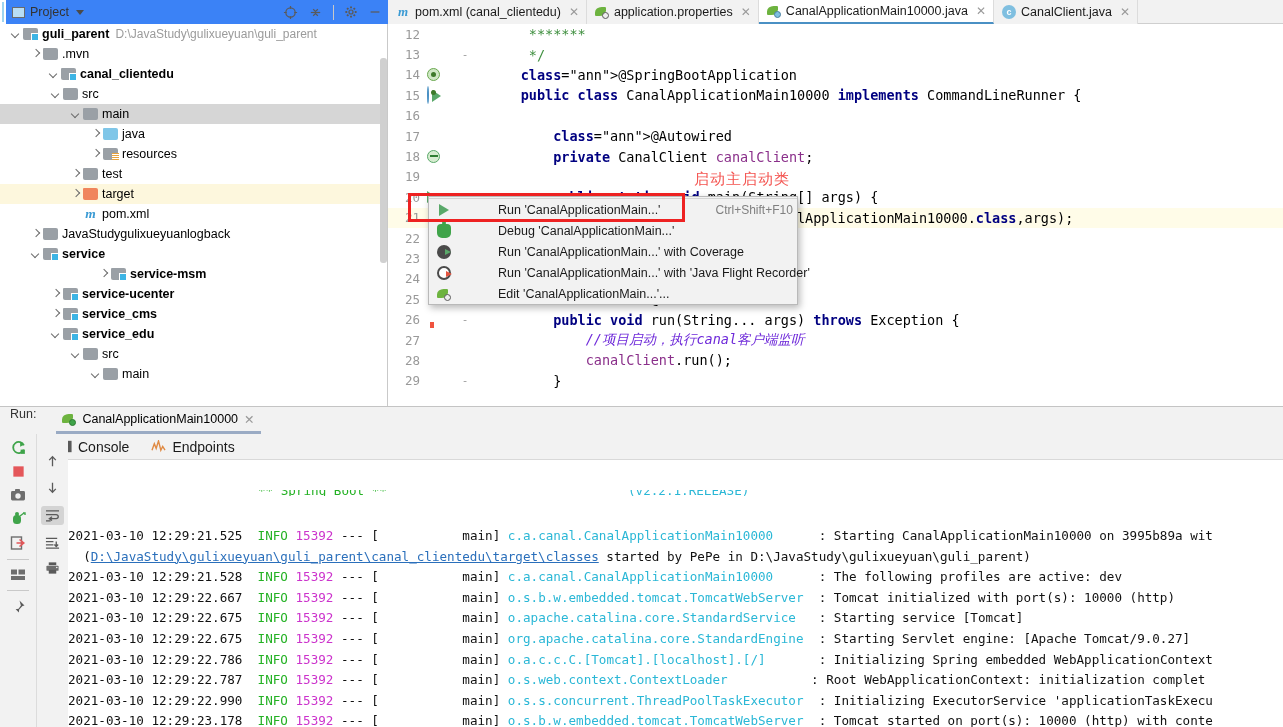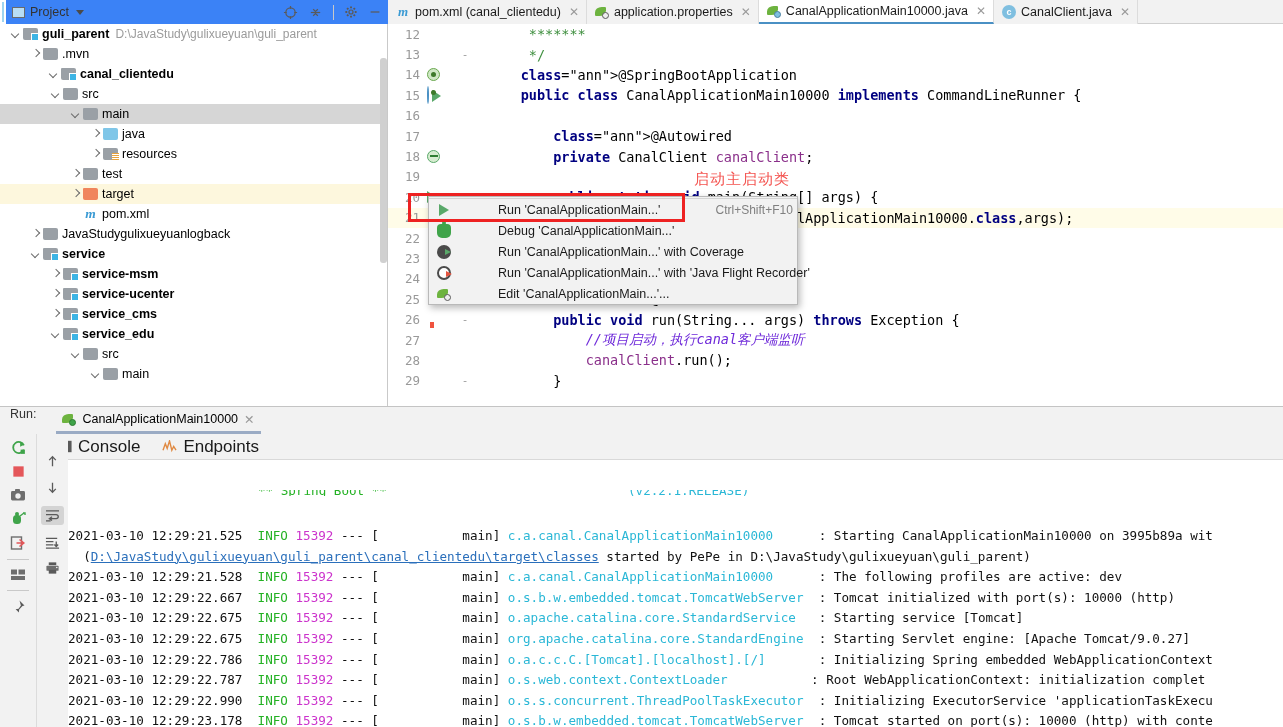--- a/index.html
+++ b/index.html
@@ -115,21 +115,21 @@
   .run-tab { margin-left:20px; display:flex; align-items:center; gap:6px; font-size:12.5px; padding:0 6px; height:27px;
              border-bottom:3px solid #9aabc4; }
   .run-tab .x { color:#9a9a9a; }
   .run-left { position:absolute; left:0; top:27px; width:36px; height:294px; background:#f2f2f2; display:flex; flex-direction:column; align-items:center; padding-top:5px; gap:8px; }
   .run-left .divider { width:22px; height:1px; background:#c9c9c9; }
   .run-col2 { position:absolute; left:36px; top:27px; width:32px; height:294px; background:#f2f2f2;
               display:flex; flex-direction:column; align-items:center; padding-top:20px; gap:11px; border-left:1px solid #dcdcdc;}
   .run-col2 .sel { background:#d4d4d4; border-radius:3px; }
   .run-tabs2 { position:absolute; left:36px; top:27px; width:1247px; height:26px; display:flex; align-items:center; gap:22px; padding-left:22px;
                border-bottom:1px solid #d9d9d9;}
-  .rt2 { display:flex; align-items:center; gap:6px; font-size:17px; color:#1a1a1a; }
+  .rt2 { display:flex; align-items:center; gap:6px; font-size:14px; color:#1a1a1a; }
 
   .console { position:absolute; left:68px; top:53px; width:1215px; height:268px; background:#ffffff; overflow:hidden;
              font-family:"DejaVu Sans Mono","Liberation Mono",monospace; font-size:12.6px; white-space:pre; }
   .lg { height:20.6px; line-height:20.6px; }
   .c-ts { color:#111; }
   .c-info { color:#23b123; }
   .c-pid { color:#cc33cc; }
   .c-logger { color:#2ab7d6; }
   .c-msg { color:#111; }
   .c-link { color:#2a6fbb; text-decoration:underline; }
@@ -269,21 +269,21 @@
         <div class="row" style="padding-left: 30px;">
           <span class="arr r"></span>
           <span class="fld gray"></span>
           <span class="nm">JavaStudygulixueyuanlogback</span>
         </div>
         <div class="row" style="padding-left: 30px;">
           <span class="arr d"></span>
           <span class="fld gray mod"></span>
           <span class="nm b">service</span>
         </div>
-        <div class="row" style="padding-left: 50px;">
+        <div class="row" style="padding-left: 50px; margin-left: 48px;">
           <span class="arr r"></span>
           <span class="fld gray mod"></span>
           <span class="nm b">service-msm</span>
         </div>
         <div class="row" style="padding-left: 50px;">
           <span class="arr r"></span>
           <span class="fld gray mod"></span>
           <span class="nm b">service-ucenter</span>
         </div>
         <div class="row" style="padding-left: 50px;">

